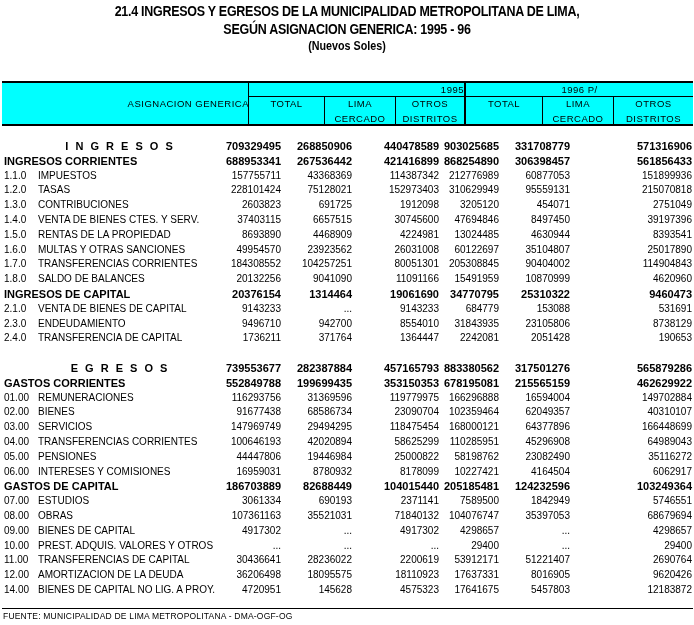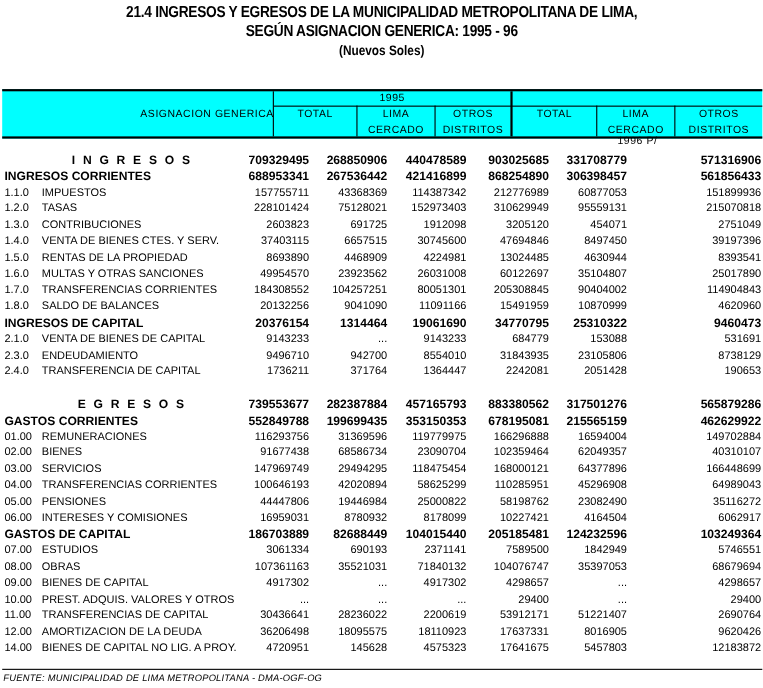--- a/index.html
+++ b/index.html
@@ -22,45 +22,45 @@
 
   .rows { position: absolute; left: 0; top: 139px; width: 694px; }
   .row { position: relative; height: 14.8px; font-size: 10px; white-space: nowrap; }
   .row span { position: absolute; top: 0; line-height: 14.8px; }
   .row .code { left: 4px; }
   .row .label { left: 38px; }
   .row .lbl-full { left: 4px; }
   .row .center { left: 0; width: 240px; text-align: center; letter-spacing: 5px; font-weight: bold; }
   .row.bold { font-weight: bold; font-size: 11px; }
   .row .num { text-align: right; width: 90px; }
-  .c0 { left: 191px; } .c1 { left: 262px; } .c2 { left: 334px; }
+  .c0 { left: 191px; } .c1 { left: 262px; } .c2 { left: 334px; padding-left: 15px; }
   .c3 { left: 409px; } .c4 { left: 480px; } .c5 { left: 600px; width: 91px !important; }
   .c5 { left: 601px; }
   .spacer { height: 14.8px; }
 
   .foot-line { position: absolute; left: 2px; top: 608px; width: 691px; height: 1px; background: #000; }
-  .source { position: absolute; left: 3px; top: 611px; font-size: 8.5px; font-style: italic;
+  .source { position: absolute; left: 3px; top: 611px; font-size: 8.5px; 
             letter-spacing: 0.2px; width: 320px; overflow: hidden; white-space: nowrap; }
 </style>
 </head>
 <body>
 
 <div class="title" id="t1">21.4  INGRESOS Y EGRESOS DE LA MUNICIPALIDAD METROPOLITANA DE LIMA,</div>
 <div class="title" id="t2">SEGÚN ASIGNACION GENERICA: 1995 - 96</div>
 <div class="title" id="t3">(Nuevos Soles)</div>
 
 <div class="hdr">
   <div class="hcell" style="left:0; width:247px; top:13px;text-align:right;">ASIGNACION  GENERICA</div>
 
   <div class="vline" style="left:246px; top:0; height:41px;"></div>
   <div class="vline thick" style="left:462px; top:0; height:41px;"></div>
   <div class="hline" style="left:247px; top:13px; width:444px;"></div>
 
-  <div class="hcell" style="left:247px; width:215px; top:-1px;">1995</div>
-  <div class="hcell" style="left:464px; width:227px; top:-1px;margin-top:39px;">1996 P/</div>
+  <div class="hcell" style="left:247px; width:215px; top:-1px;text-align:right;">1995</div>
+  <div class="hcell" style="left:464px; width:227px; top:-1px;">1996 P/</div>
 
   <div class="vline" style="left:322px; top:13px; height:28px;"></div>
   <div class="vline" style="left:393px; top:13px; height:28px;"></div>
   <div class="vline" style="left:540px; top:13px; height:28px;"></div>
   <div class="vline" style="left:611px; top:13px; height:28px;"></div>
 
   <div class="hcell" style="left:247px; width:75px; top:13px;">
     <div>TOTAL</div>
   </div>
   <div class="hcell" style="left:323px; width:70px; top:13px;">

